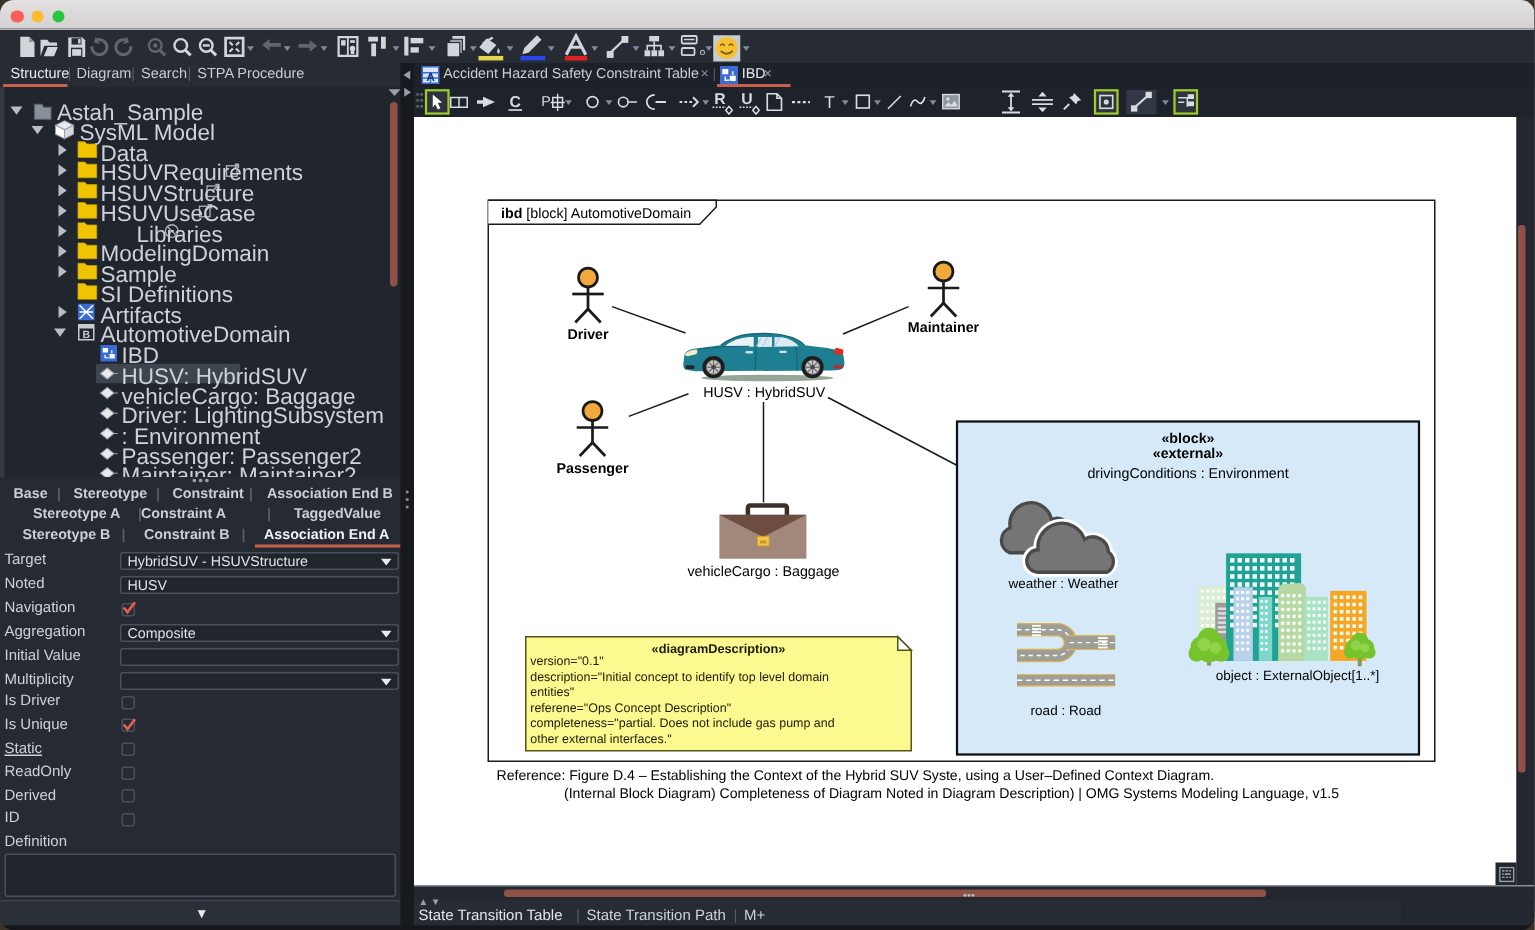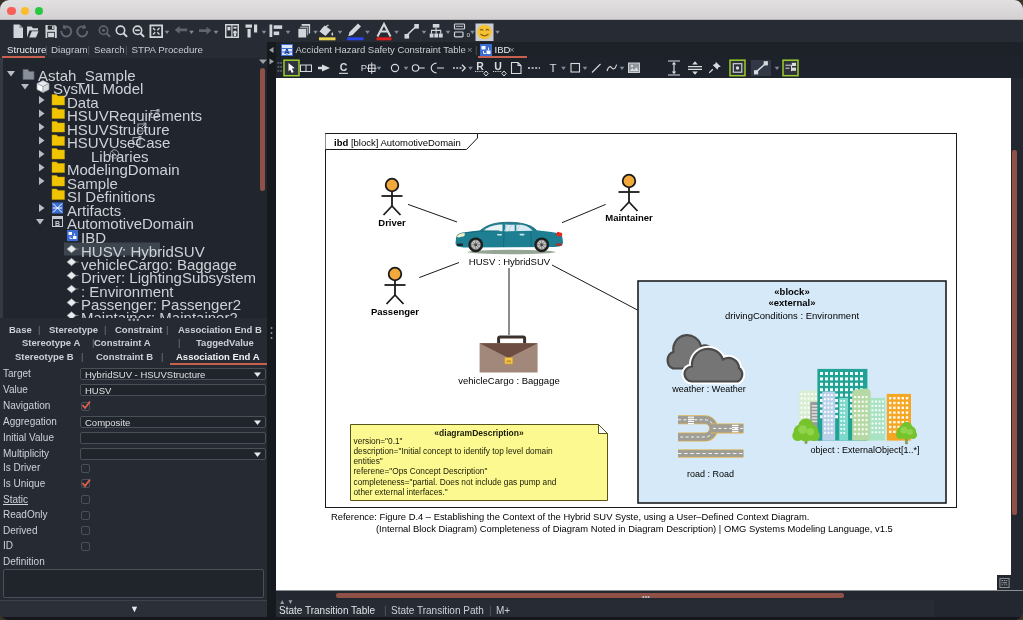--- a/index.html
+++ b/index.html
@@ -314,21 +314,21 @@
       <span class="proptab" style="left:15px; top:32.5px;">Stereotype B</span>
       <span class="proptab" style="left:96px; top:32.5px;">Constraint B</span>
       <span class="proptab" style="left:176px; top:32.5px; color:#f0f2f5;">Association End A</span>
       <span class="proptab" style="left:81px; top:32.5px; color:#555b64;">|</span>
       <span class="proptab" style="left:161px; top:32.5px; color:#555b64;">|</span>
       <div class="orange-ul" style="left:170px; top:45px; width:97px;"></div>
       <div class="plabel" style="top:50.0px;">Target</div>
       <div class="pfield" style="top:50.0px;">HybridSUV - HSUVStructure<svg class="ddarrow" viewBox="0 0 13 9">
           <path d="M3,2.5 l7,0 l-3.5,4.5 z" fill="#e8eaee"></path>
         </svg></div>
-      <div class="plabel" style="top:66.0px;">Value</div>
+      <div class="plabel" style="top:66.0px;">Noted</div>
       <div class="pfield" style="top:66.0px;">HUSV</div>
       <div class="plabel" style="top:82.0px;">Navigation</div>
       <div class="cb" style="top:83.5px;"></div>
       <svg style="position:absolute;left:80px;width:12px;height:12px;top:81.0px;" viewBox="0 0 12 12">
         <path d="M2.5,6 L5,9 L10,2.5" stroke="#e0604f" stroke-width="1.8" fill="none"></path>
       </svg>
       <div class="plabel" style="top:97.5px;">Aggregation</div>
       <div class="pfield" style="top:97.5px;">Composite<svg class="ddarrow" viewBox="0 0 13 9">
           <path d="M3,2.5 l7,0 l-3.5,4.5 z" fill="#e8eaee"></path>
         </svg></div>

